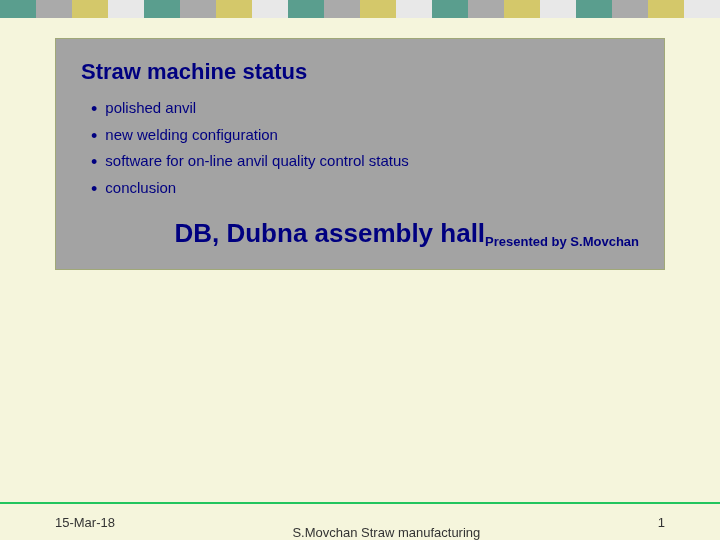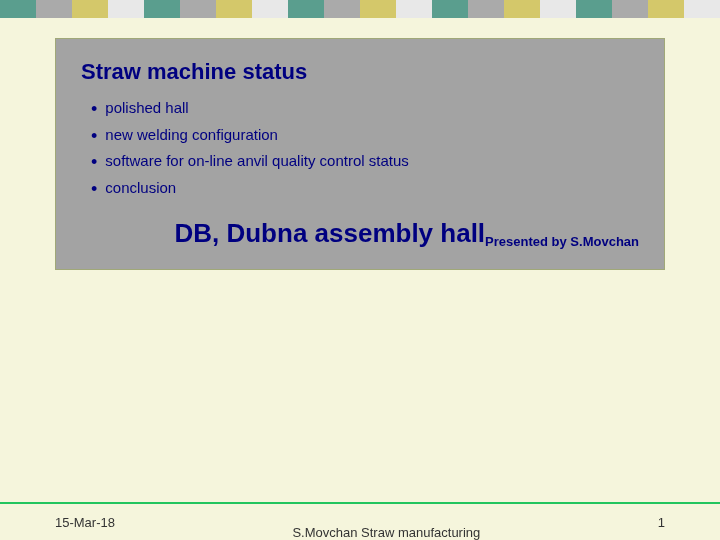--- a/index.html
+++ b/index.html
@@ -153,21 +153,21 @@
   <div class="top-bar-segment seg-yellow"></div>
   <div class="top-bar-segment seg-white"></div>
 </div>
 
 <div class="main-content">
   <div class="content-box">
     <h2>Straw machine status</h2>
     <ul class="bullet-list">
       <li>
         <span class="bullet-dot">•</span>
-        <span>polished hall</span>
+        <span>polished anvil</span>
       </li>
       <li>
         <span class="bullet-dot">•</span>
         <span>new welding configuration</span>
       </li>
       <li>
         <span class="bullet-dot">•</span>
         <span>software for on-line anvil quality control status</span>
       </li>
       <li>

